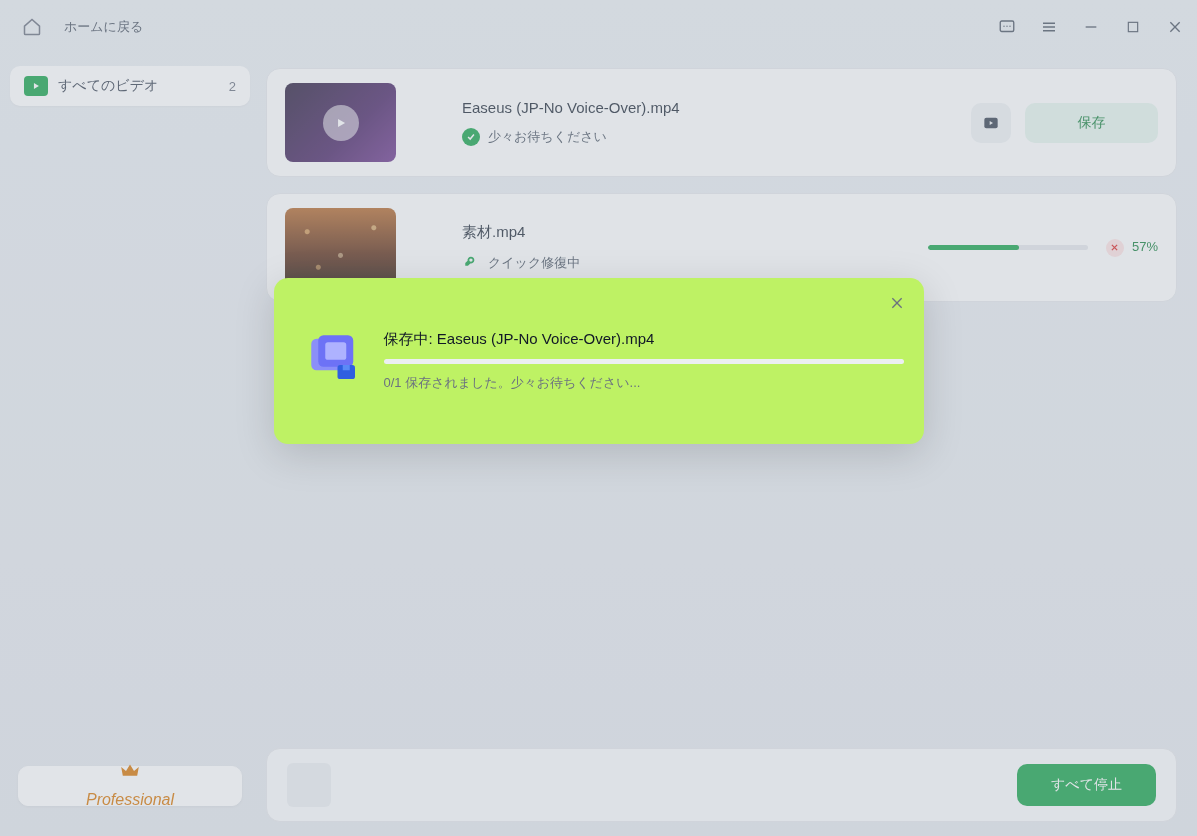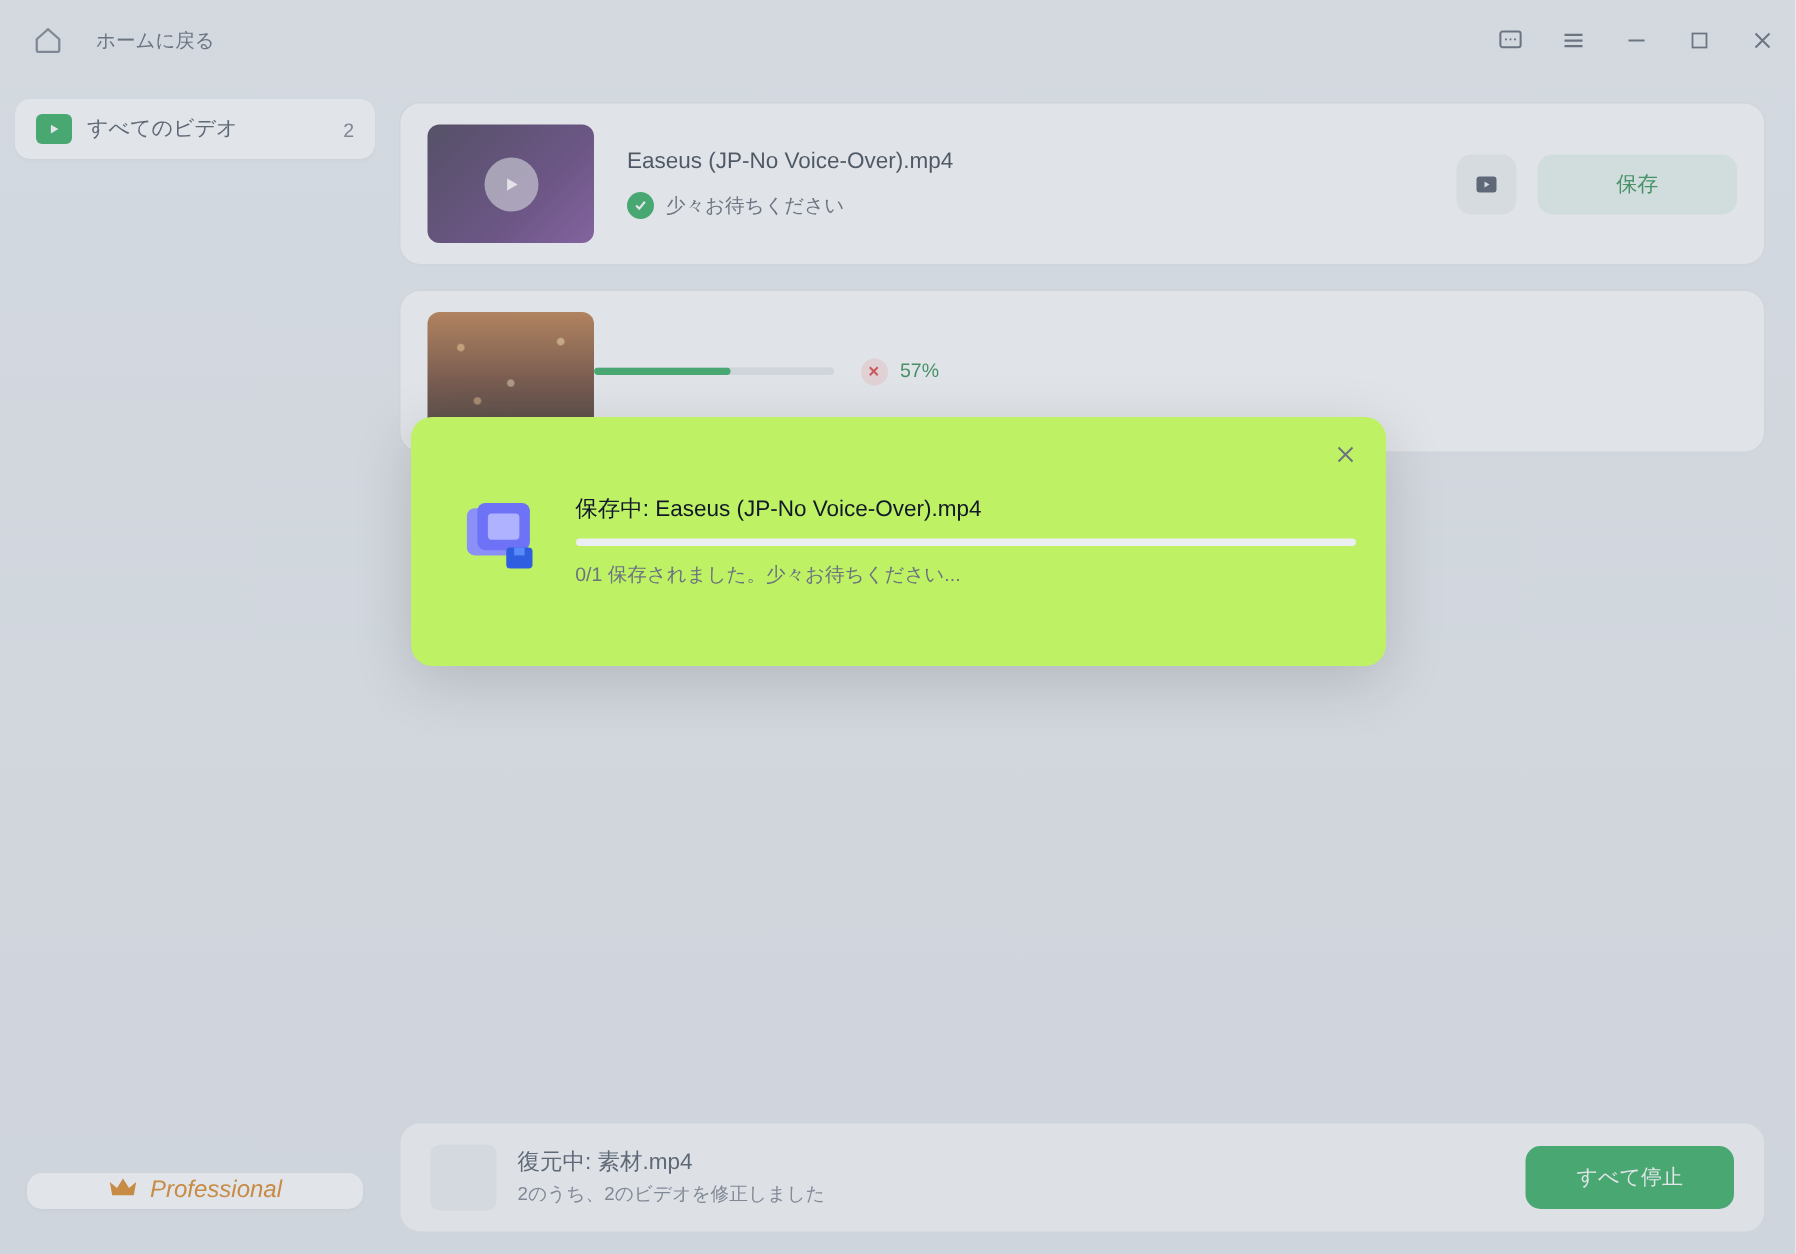--- a/index.html
+++ b/index.html
@@ -12,26 +12,26 @@
   .titlebar .winctrls > * { cursor: pointer; display: flex; align-items: center; justify-content: center; width: 20px; height: 20px; }
 
   .body-row { display: flex; height: calc(836px - 54px); }
   .sidebar { width: 260px; padding: 12px 10px; display: flex; flex-direction: column; }
   .sidebar-item { display: flex; align-items: center; background: #ffffff; border-radius: 10px; padding: 10px 14px; box-shadow: 0 1px 2px rgba(0,0,0,0.04); text-align: center; }
   .sidebar-item .play-badge { width: 24px; height: 20px; background: #16a34a; border-radius: 4px; display: flex; align-items: center; justify-content: center; margin-right: 10px; }
   .sidebar-item .play-badge svg { fill: #fff; }
   .sidebar-item .label { color: #374151; font-size: 14px; }
   .sidebar-item .count { margin-left: auto; color: #6b7280; font-size: 13px; }
   .sidebar-spacer { flex: 1; }
-  .pro-button { margin: 0 8px 18px 8px; height: 24px; border: 1px solid #ffffff; border-radius: 10px; background: #fff; display: flex; align-items: center; justify-content: center; gap: 8px; font-family: Georgia, serif; font-style: italic; color: #d97706; font-size: 16px; cursor: pointer; box-shadow: 0 1px 3px rgba(0,0,0,0.05); }
+  .pro-button { margin: 0 8px 18px 8px; height: 40px; border: 1px solid #ffffff; border-radius: 10px; background: #fff; display: flex; align-items: center; justify-content: center; gap: 8px; font-family: Georgia, serif; font-style: italic; color: #d97706; font-size: 16px; cursor: pointer; box-shadow: 0 1px 3px rgba(0,0,0,0.05); flex-direction: column; }
   .pro-button .crown { color: #d97706; }
 
   .main { flex: 1; padding: 14px 20px 14px 6px; display: flex; flex-direction: column; position: relative; }
   .content { flex: 1; overflow: hidden; }
-  .card { background: #fdfefe; border: 1px solid #e5e7eb; border-radius: 14px; margin-bottom: 16px; padding: 14px 18px; display: flex; align-items: center; }
+  .card { background: #fdfefe; border: 1px solid #e5e7eb; border-radius: 14px; margin-bottom: 16px; padding: 14px 18px; display: flex; align-items: center; gap: 44px; }
   .thumb { width: 111px; height: 79px; border-radius: 8px; background: #333; flex-shrink: 0; position: relative; overflow: hidden; }
   .thumb.dark { background: linear-gradient(135deg, #2a1e3b 0%, #4a2566 60%, #6f3a8f 100%); display: flex; align-items: center; justify-content: center; }
   .play-circle { width: 36px; height: 36px; border-radius: 50%; background: rgba(255,255,255,0.55); display: flex; align-items: center; justify-content: center; }
   .thumb.fest { background: linear-gradient(180deg, #b56a2e 0%, #5d2e17 60%, #2a1a0f 100%); }
   .thumb.fest::after { content: ""; position: absolute; inset: 0; background-image: radial-gradient(circle at 20% 30%, rgba(255,200,120,.6) 0 2px, transparent 3px), radial-gradient(circle at 80% 25%, rgba(255,220,150,.6) 0 2px, transparent 3px), radial-gradient(circle at 50% 60%, rgba(255,230,180,.5) 0 2px, transparent 3px), radial-gradient(circle at 30% 75%, rgba(255,200,120,.5) 0 2px, transparent 3px); }
   .meta { margin-left: 22px; flex: 1; }
   .fname { color: #1f2937; font-size: 15px; margin-bottom: 12px; }
   .status-line { display: flex; align-items: center; gap: 8px; font-size: 13px; }
   .check-icon { width: 18px; height: 18px; border-radius: 50%; background: #16a34a; display: flex; align-items: center; justify-content: center; }
   .repair-icon { width: 18px; height: 18px; display: flex; align-items: center; justify-content: center; color: #16a34a; }
@@ -156,43 +156,50 @@
               </svg>
           </div>
           <div class="save-btn">
             <span>保存</span>
           </div>
         </div>
       </div>
 
       <div class="card">
         <div class="thumb fest"></div>
+        <div class="meta">
+          <div class="fname">素材.mp4</div>
+          <div class="status-line">
+            <div class="repair-icon">
+              <svg width="16" height="16" viewBox="0 0 24 24" fill="currentColor">
+                  <path d="M12 2a6 6 0 0 0-5.9 7.1L2 13.2V18h4.8l4.1-4.1A6 6 0 1 0 12 2zm0 3a3 3 0 1 1 0 6 3 3 0 0 1 0-6z" transform="scale(0.85) translate(2 1)"></path>
+                </svg>
+            </div>
+            <span class="status-text">クイック修復中</span>
+          </div>
+        </div>
         <div class="progress-area">
           <div class="progress-row">
             <div class="progress-bar">
               <div class="progress-fill" id="pf1" style="width: 57%;"></div>
             </div>
             <div class="cancel-circle">
               <svg width="9" height="9" viewBox="0 0 24 24" fill="none" stroke="currentColor" stroke-width="3.5">
                   <path d="M5 5l14 14 M19 5l-14 14"></path>
                 </svg>
             </div>
           </div>
           <div class="pct">57%</div>
         </div>
       </div>
 
     </div>
 
     <div class="footer">
       <div class="thumb-small"></div>
-      <div class="ftext">
-        <div class="line1">復元中: 素材.mp4</div>
-        <div class="line2">2のうち、2のビデオを修正しました</div>
-      </div>
       <div class="stop-btn">
         <span>すべて停止</span>
       </div>
     </div>
   </div>
 </div>
 
 <div class="modal-backdrop">
   <div class="modal">
     <div class="close">

